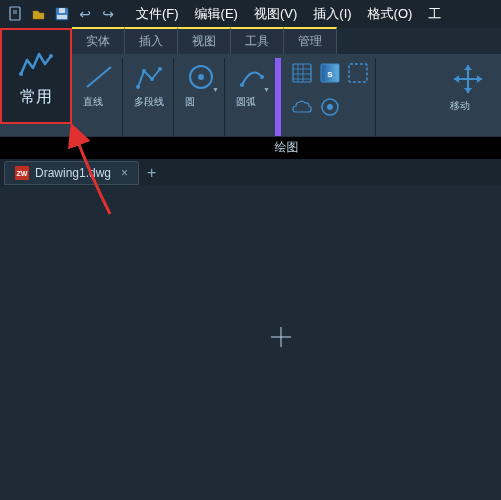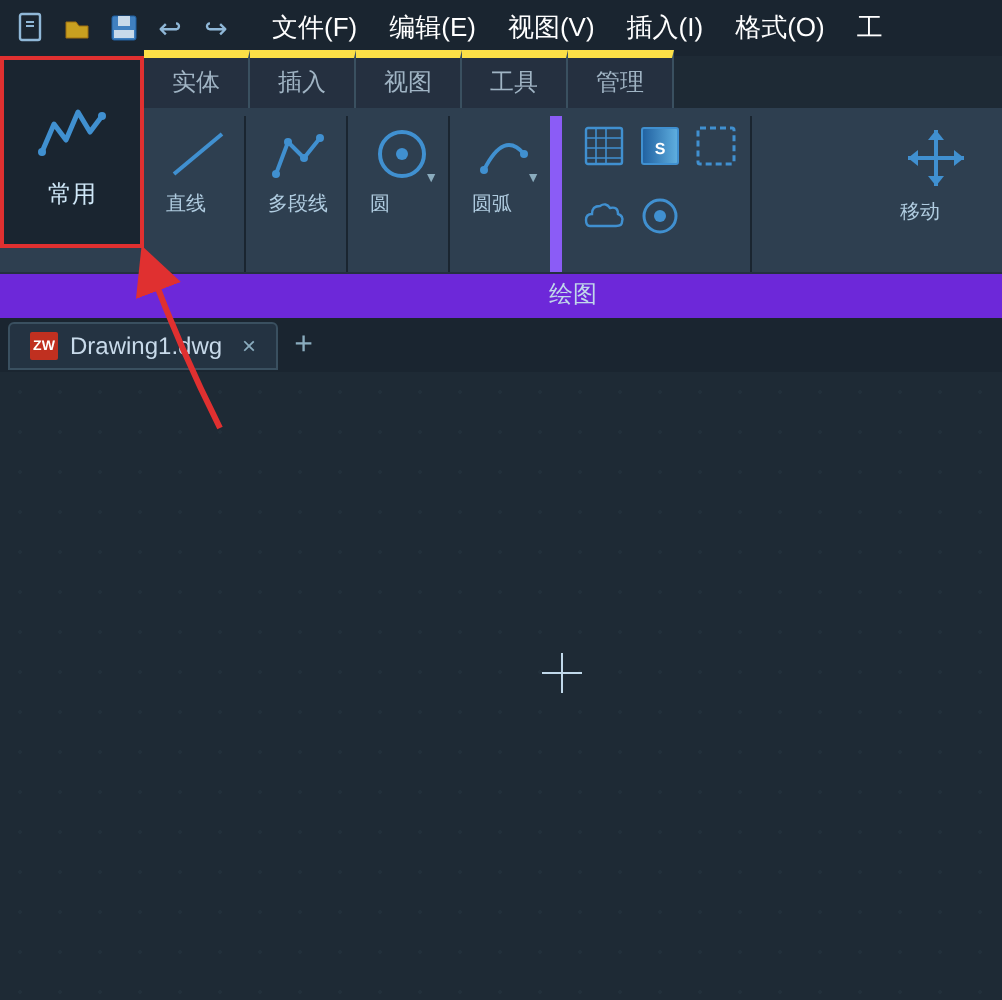--- a/index.html
+++ b/index.html
@@ -17,21 +17,21 @@
       padding: 2px 8px;
       cursor: pointer;
       white-space: nowrap;
     }
     .tab {
       color: #a0b4c4;
       font-size: 12px;
       padding: 4px 14px;
       cursor: pointer;
       background: #253040;
-      border-top: 4px solid #fde047;
+      border-top: 2px solid #fde047;
       border-right: 1px solid #3a5060;
     }
 
     .tool-btn {
       display: flex;
       flex-direction: column;
       justify-content: center;
       cursor: pointer;
       padding: 3px;
       border-radius: 2px;
@@ -104,21 +104,21 @@
 
   <div style="position:absolute;top:0;left:0;width:72px;height:96px;background:#1a2530;border:2px solid #e03030;display:flex;flex-direction:column;align-items:center;justify-content:center;z-index:20;">
     <div style="width:40px;height:40px;display:flex;align-items:center;justify-content:center;">
       <svg width="38" height="38" viewBox="0 0 38 38">
 
         <polyline points="4,28 10,14 16,22 22,8 28,18 34,10" fill="none" stroke="#4090d0" stroke-width="2.5" stroke-linejoin="round"></polyline>
         <circle cx="4" cy="28" r="2" fill="#4090d0"></circle>
         <circle cx="34" cy="10" r="2" fill="#4090d0"></circle>
       </svg>
     </div>
-    <div style="color:#d0e8f8;font-size:12px;margin-top:2px;">常用</div>
+    <div style="color:#d0e8f8;font-size:16px;margin-top:2px;">常用</div>
   </div>
 
   <div style="display:flex;margin-left:72px;height:26px;align-items:flex-end;">
     <div class="tab">实体</div>
     <div class="tab">插入</div>
     <div class="tab">视图</div>
     <div class="tab">工具</div>
     <div class="tab">管理</div>
   </div>
 </div>
@@ -243,21 +243,21 @@
 
           <polyline points="27,14 32,18 27,22" fill="#4090d0" stroke="none"></polyline>
         </svg>
         <div class="tool-btn-label">移动</div>
       </div>
     </div>
 
   </div>
 </div>
 
-<div style="text-align:center;color:#c0d8ea;font-size:12px;background:#6d28d9;padding:2px 0 3px 72px;border-top:1px solid #253040;border-bottom:1px solid #1a2530;">绘图</div>
+<div style="text-align:center;color:#c0d8ea;font-size:12px;background:#000000;padding:2px 0 3px 72px;border-top:1px solid #253040;border-bottom:1px solid #1a2530;">绘图</div>
 
 <div style="display:flex;align-items:center;background:#1a2530;height:26px;padding-left:4px;">
   <div style="display:flex;align-items:center;background:#243342;color:#c8daea;font-size:12px;padding:0 10px;height:24px;border-top-left-radius:3px;border-top-right-radius:3px;cursor:pointer;gap:6px;border:1px solid #3a5060;">
     <div style="width:14px;height:14px;background:#c03020;border-radius:1px;display:flex;align-items:center;justify-content:center;font-size:7px;color:white;font-weight:bold;">ZW</div>
     <span>Drawing1.dwg</span>
     <span style="font-size:12px;color:#8aacbe;cursor:pointer;margin-left:4px;">×</span>
   </div>
   <div style="color:#8aacbe;font-size:16px;padding:0 8px;cursor:pointer;">+</div>
 </div>
 

